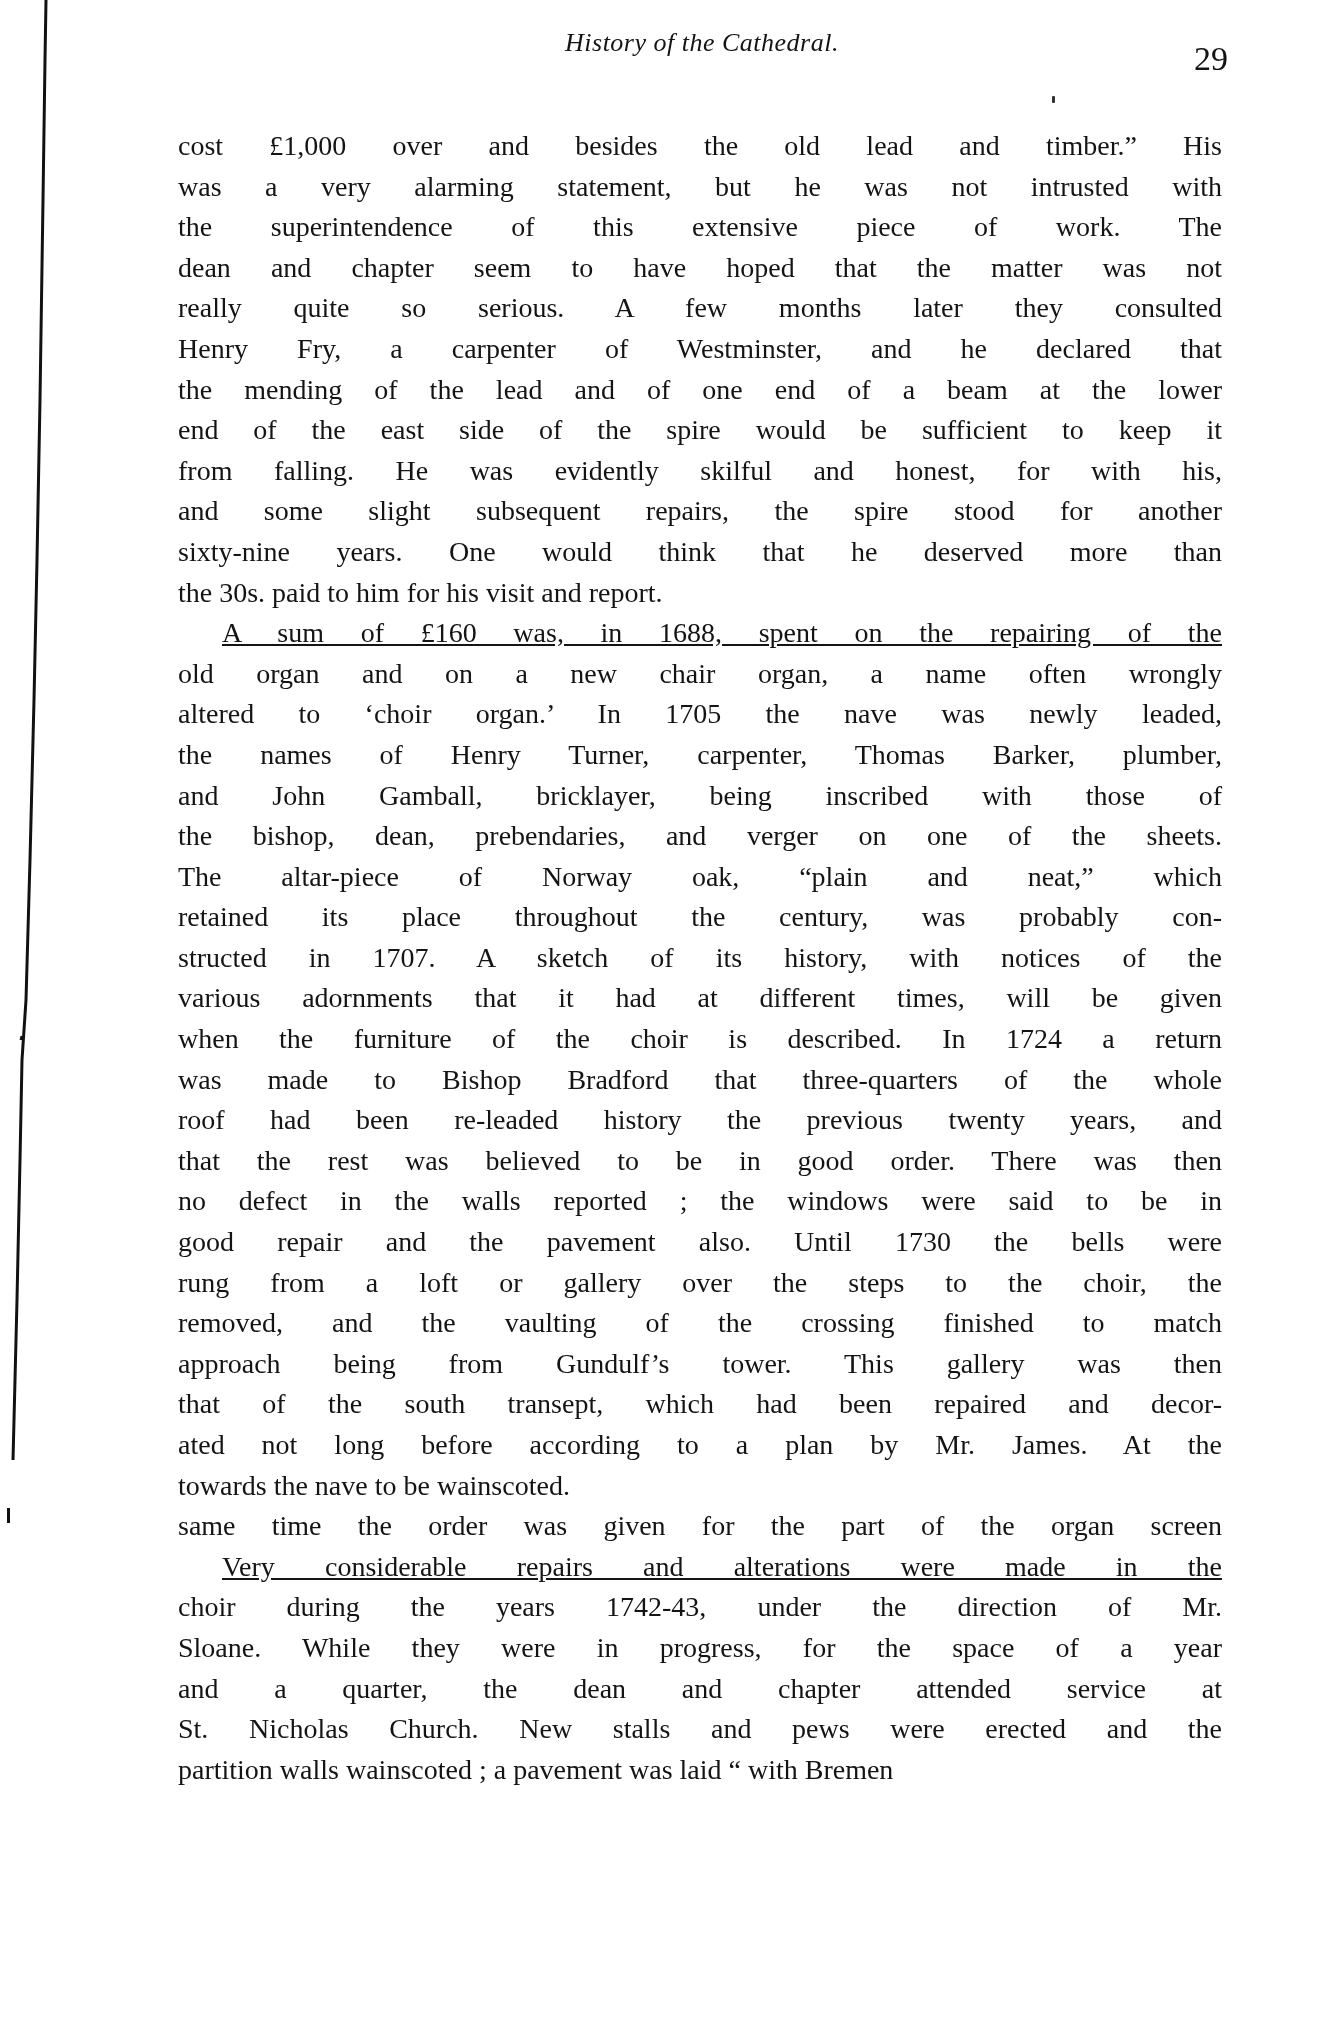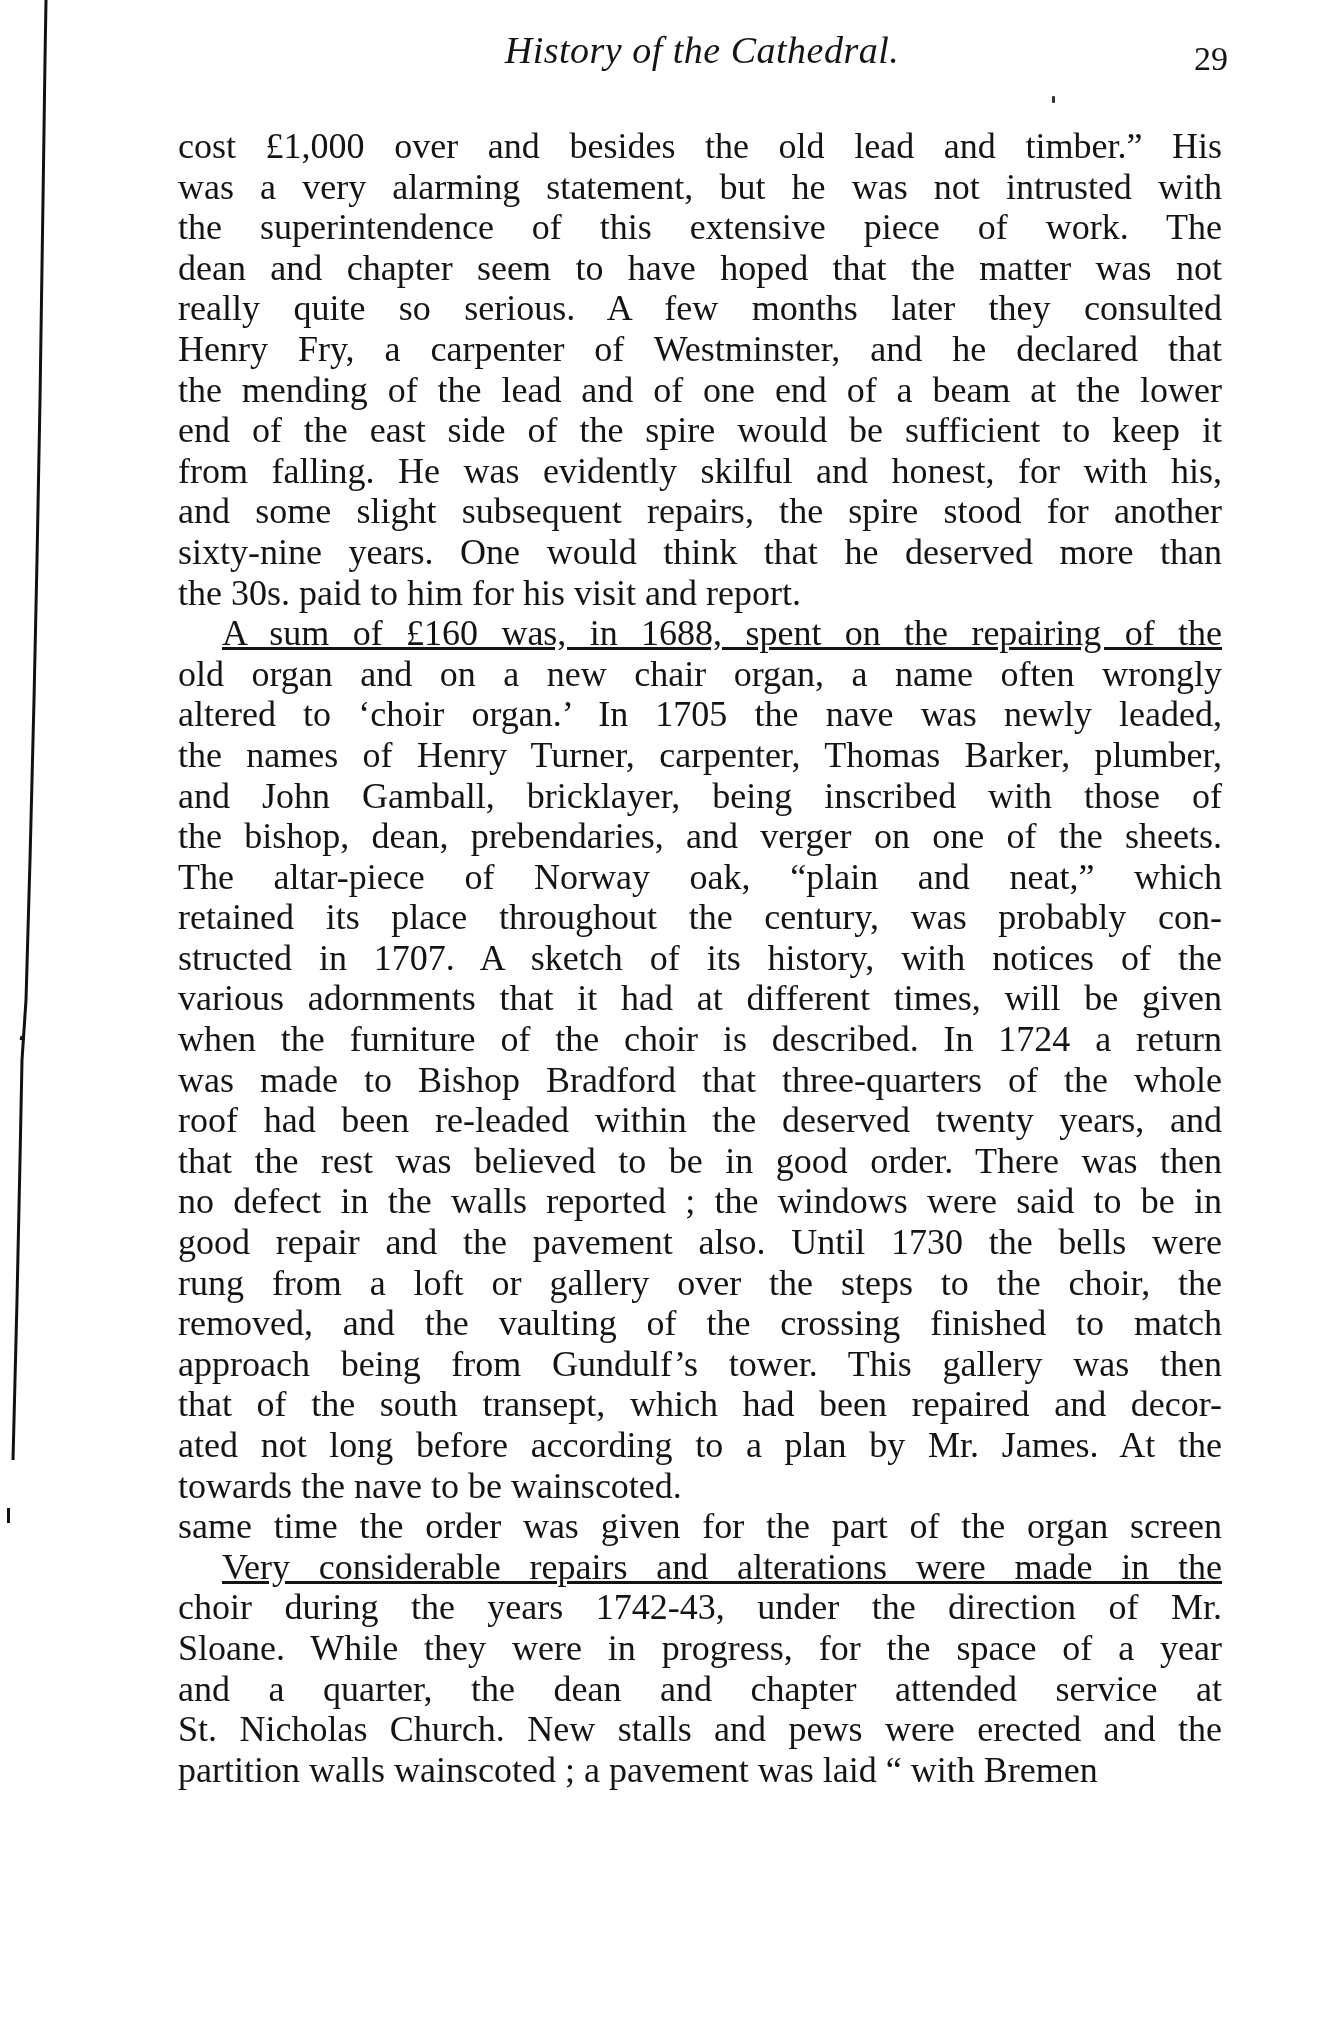--- a/index.html
+++ b/index.html
@@ -32,21 +32,21 @@
       left: 176px;
       width: 1052px;
       height: 50px;
     }
     .running-title {
       position: absolute;
       left: 0; right: 0;
       top: 0;
       text-align: center;
       font-style: italic;
-      font-size: 38px;
+      font-size: 26px;
       letter-spacing: 0.5px;
     }
     .page-number {
       position: absolute;
       right: 0;
       top: 12px;
       font-size: 34px;
     }
     .stray-mark {
       position: absolute;
@@ -59,21 +59,21 @@
     .body-text {
       position: absolute;
       left: 178px;
       top: 126px;
       width: 1044px;
     }
     .line {
       display: block;
       height: 40.6px;
       line-height: 40.6px;
-      font-size: 36px;
+      font-size: 28px;
       text-align: justify;
       text-align-last: justify;
       white-space: nowrap;
       overflow: visible;
     }
     .line.last {
       text-align-last: left;
     }
     .line.indent {
       padding-left: 44px;
@@ -122,21 +122,21 @@
       <span class="line">altered to ‘choir organ.’ In 1705 the nave was newly leaded,</span>
       <span class="line">the names of Henry Turner, carpenter, Thomas Barker, plumber,</span>
       <span class="line">and John Gamball, bricklayer, being inscribed with those of</span>
       <span class="line">the bishop, dean, prebendaries, and verger on one of the sheets.</span>
       <span class="line">The altar-piece of Norway oak, “plain and neat,” which</span>
       <span class="line">retained its place throughout the century, was probably con-</span>
       <span class="line">structed in 1707. A sketch of its history, with notices of the</span>
       <span class="line">various adornments that it had at different times, will be given</span>
       <span class="line">when the furniture of the choir is described. In 1724 a return</span>
       <span class="line">was made to Bishop Bradford that three-quarters of the whole</span>
-      <span class="line">roof had been re-leaded within the deserved twenty years, and</span>
+      <span class="line">roof had been re-leaded history the previous twenty years, and</span>
       <span class="line">that the rest was believed to be in good order. There was then</span>
       <span class="line">no defect in the walls reported ; the windows were said to be in</span>
       <span class="line">good repair and the pavement also. Until 1730 the bells were</span>
       <span class="line">rung from a loft or gallery over the steps to the choir, the</span>
       <span class="line">removed, and the vaulting of the crossing finished to match</span>
       <span class="line">approach being from Gundulf’s tower. This gallery was then</span>
       <span class="line">that of the south transept, which had been repaired and decor-</span>
       <span class="line">ated not long before according to a plan by Mr. James. At the</span>
       <span class="line last">towards the nave to be wainscoted.</span>
       <span class="line">same time the order was given for the part of the organ screen</span>

